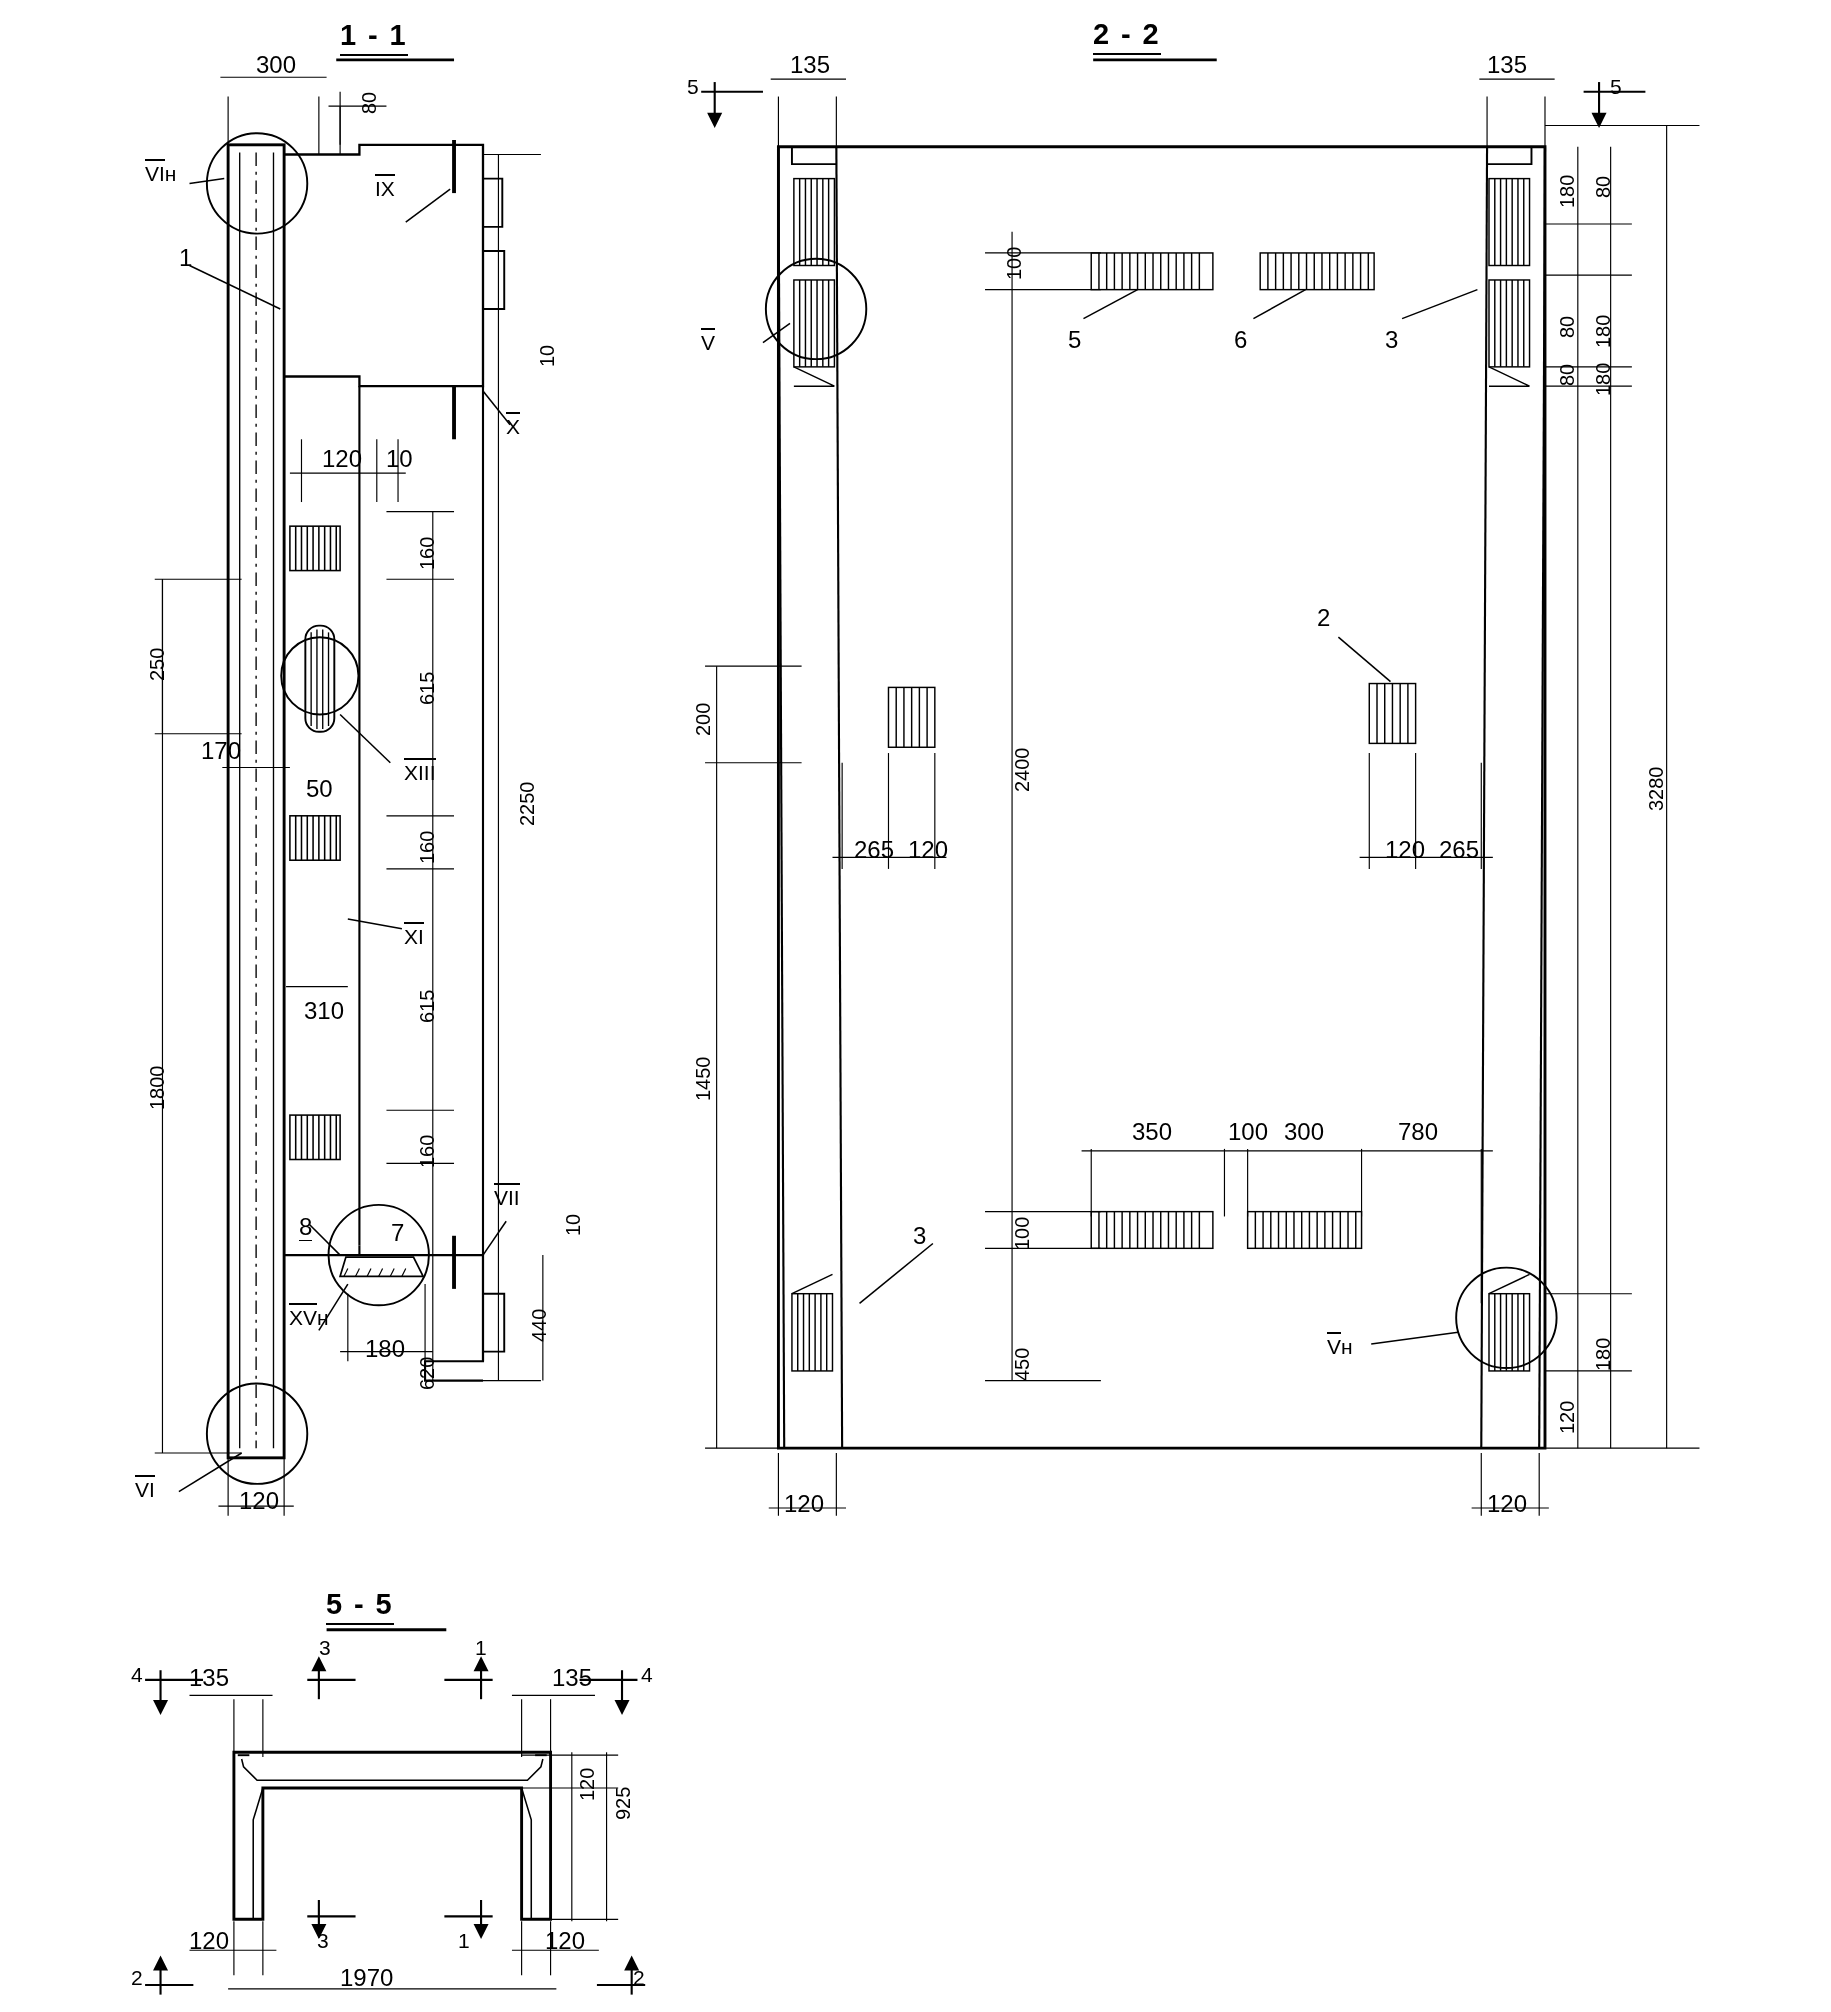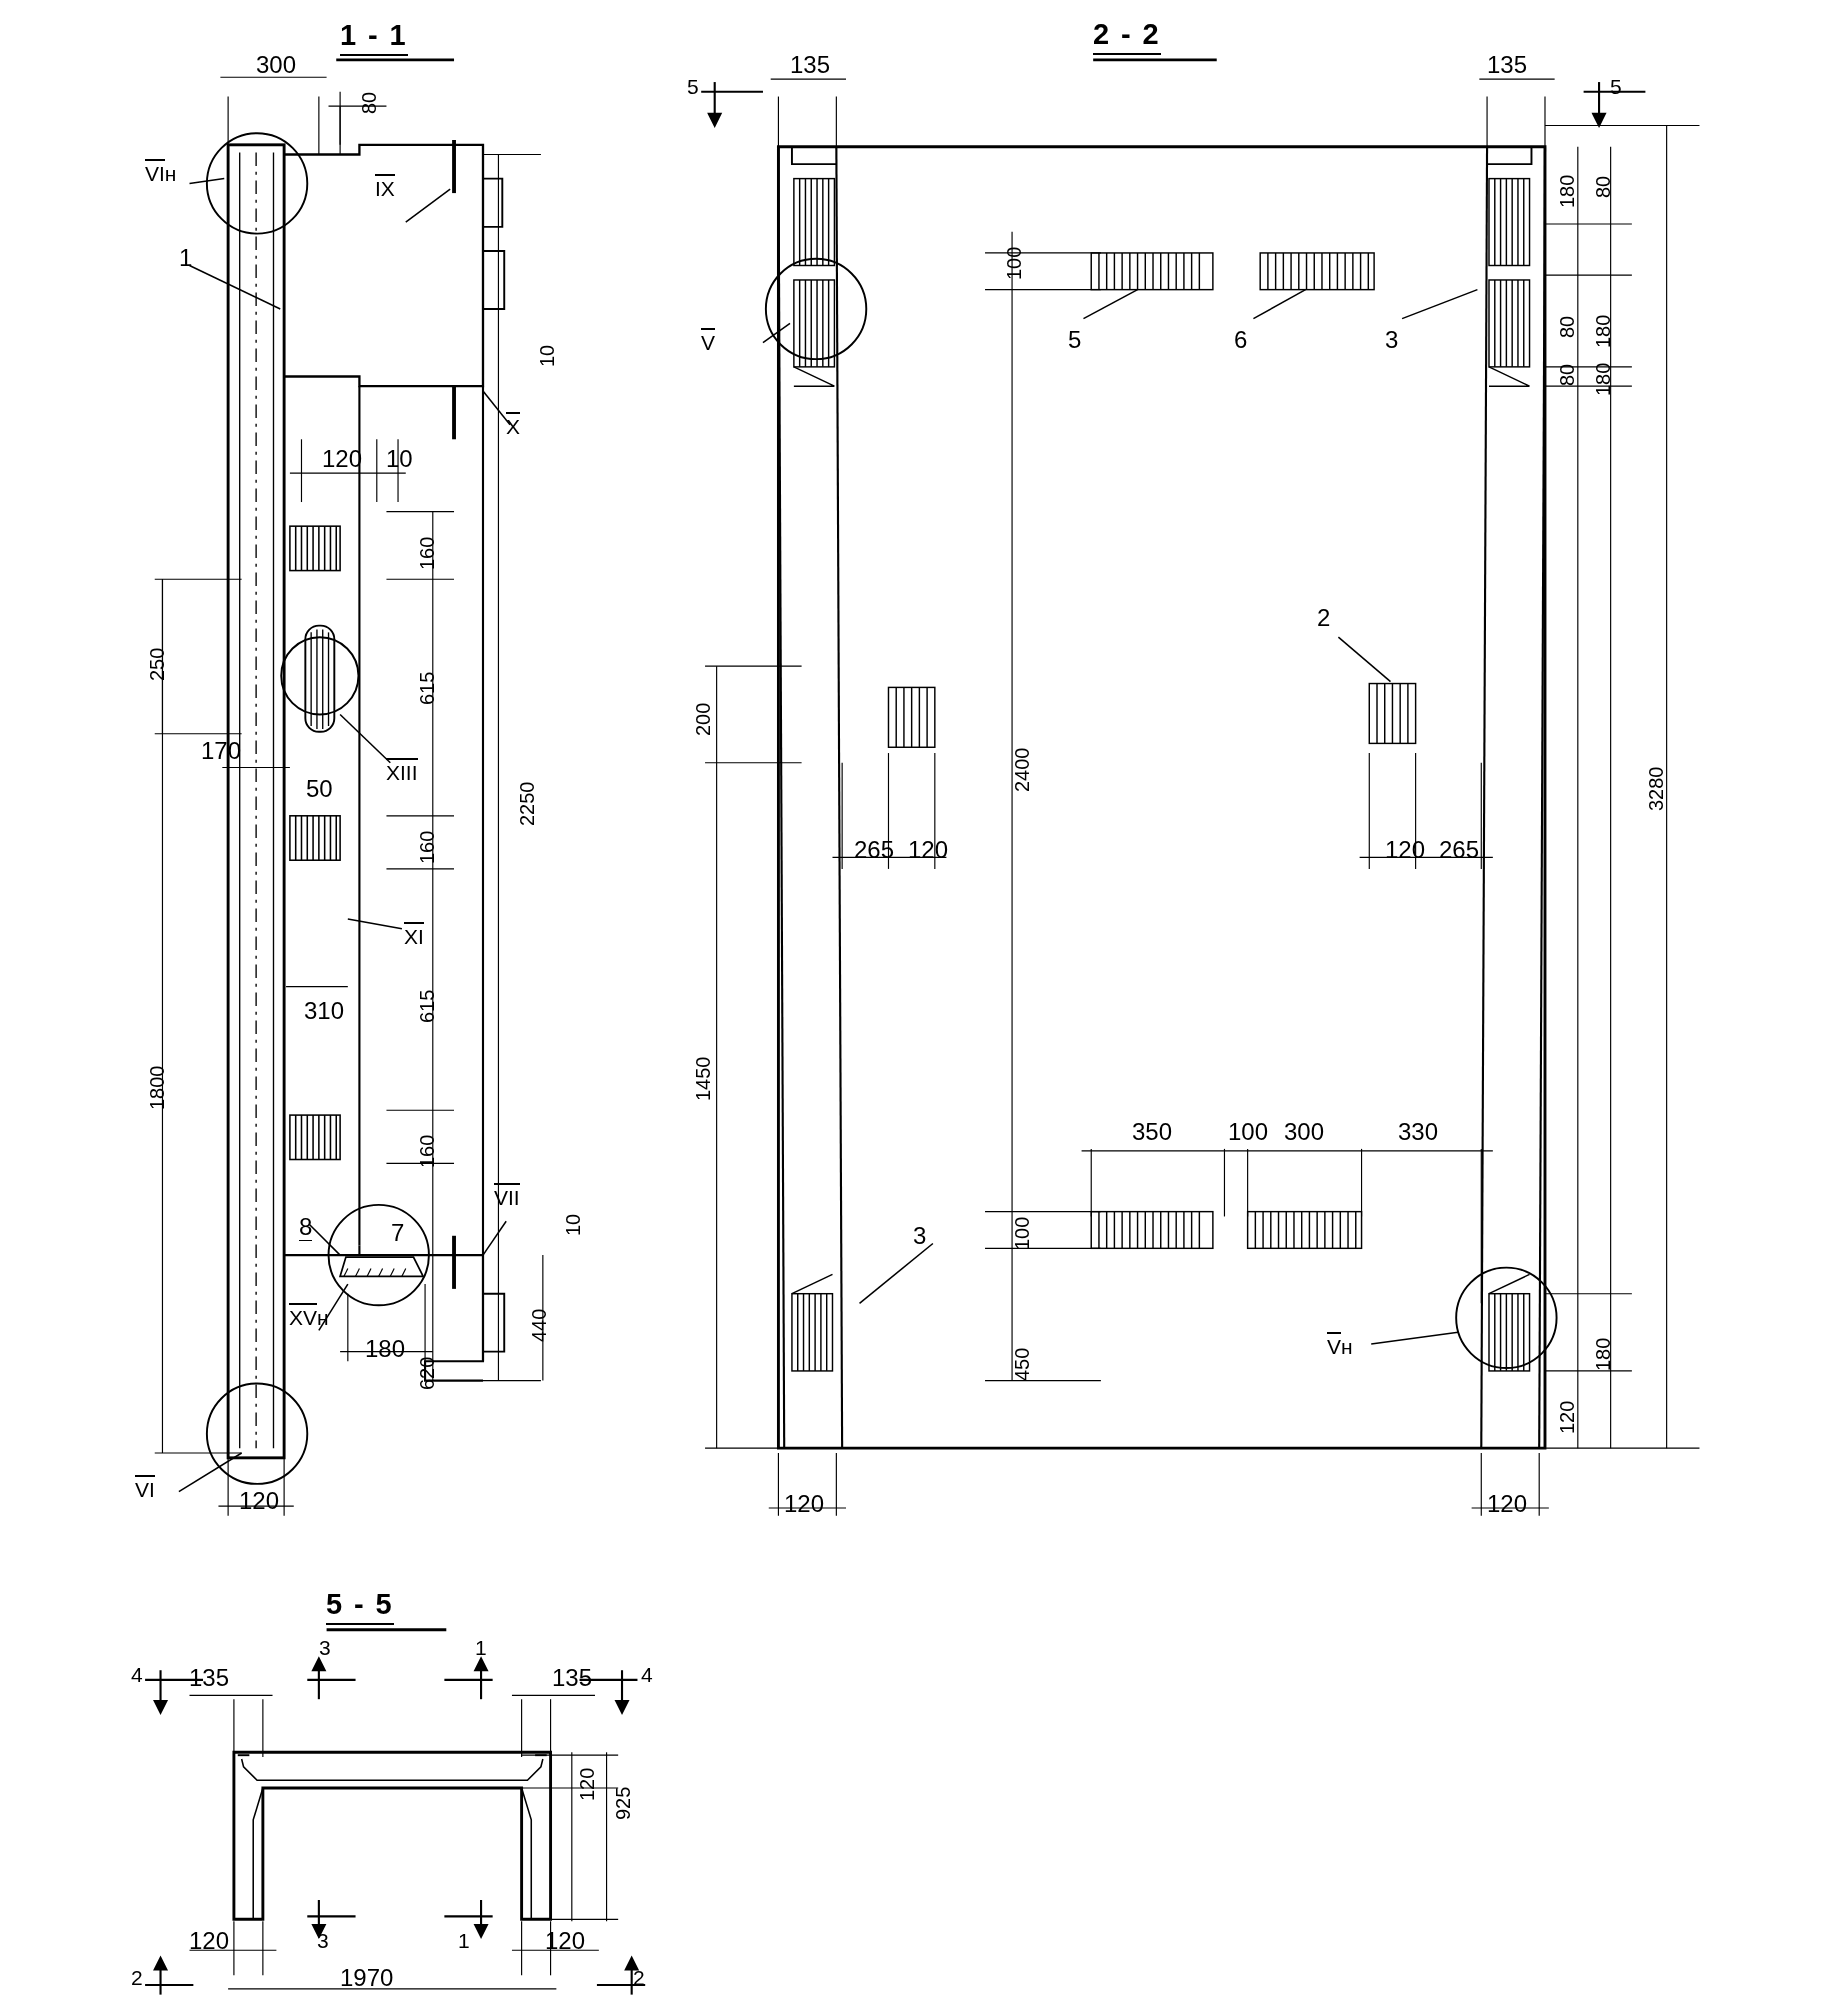--- a/index.html
+++ b/index.html
@@ -472,21 +472,21 @@
 <div class="vt" style="left:417px;top:1168px">160</div>
 <div class="vt" style="left:563px;top:1236px">10</div>
 <div class="vt" style="left:529px;top:1342px">440</div>
 <div class="lbl" style="left:365px;top:1337px">180</div>
 <div class="vt" style="left:417px;top:1390px">620</div>
 <div class="lbl" style="left:239px;top:1489px">120</div>
 
 <div class="mark" style="left:145px;top:162px"><span class="ov">VI</span><span>н</span></div>
 <div class="mark" style="left:375px;top:177px"><span class="ov">IX</span></div>
 <div class="mark" style="left:506px;top:415px"><span class="ov">X</span></div>
-<div class="mark" style="left:386px;top:761px"><span class="ov">XIII</span></div>
+<div class="mark" style="left:404px;top:761px"><span class="ov">XIII</span></div>
 <div class="mark" style="left:404px;top:925px"><span class="ov">XI</span></div>
 <div class="mark" style="left:494px;top:1186px"><span class="ov">VII</span></div>
 <div class="mark" style="left:289px;top:1306px"><span class="ov">XV</span><span>н</span></div>
 <div class="mark" style="left:135px;top:1478px"><span class="ov">VI</span></div>
 
 <div class="lbl" style="left:179px;top:246px">1</div>
 <div class="lbl" style="left:299px;top:1215px"><span style="border-bottom:1.9px solid #000">8</span></div>
 <div class="lbl" style="left:391px;top:1221px">7</div>
 
 <div class="lbl" style="left:790px;top:53px">135</div>
@@ -502,21 +502,21 @@
 <div class="vt" style="left:693px;top:736px">200</div>
 <div class="vt" style="left:1012px;top:792px">2400</div>
 <div class="lbl" style="left:854px;top:838px">265</div>
 <div class="lbl" style="left:908px;top:838px">120</div>
 <div class="lbl" style="left:1385px;top:838px">120</div>
 <div class="lbl" style="left:1439px;top:838px">265</div>
 <div class="vt" style="left:693px;top:1101px">1450</div>
 <div class="lbl" style="left:1132px;top:1120px">350</div>
 <div class="lbl" style="left:1228px;top:1120px">100</div>
 <div class="lbl" style="left:1284px;top:1120px">300</div>
-<div class="lbl" style="left:1398px;top:1120px">330</div>
+<div class="lbl" style="left:1398px;top:1120px">780</div>
 <div class="vt" style="left:1012px;top:1250px">100</div>
 <div class="vt" style="left:1012px;top:1381px">450</div>
 <div class="vt" style="left:1593px;top:1371px">180</div>
 <div class="vt" style="left:1557px;top:1434px">120</div>
 <div class="lbl" style="left:784px;top:1492px">120</div>
 <div class="lbl" style="left:1487px;top:1492px">120</div>
 
 <div class="mark" style="left:687px;top:75px">5</div>
 <div class="mark" style="left:1610px;top:75px">5</div>
 <div class="mark" style="left:701px;top:331px"><span class="ov">V</span></div>

